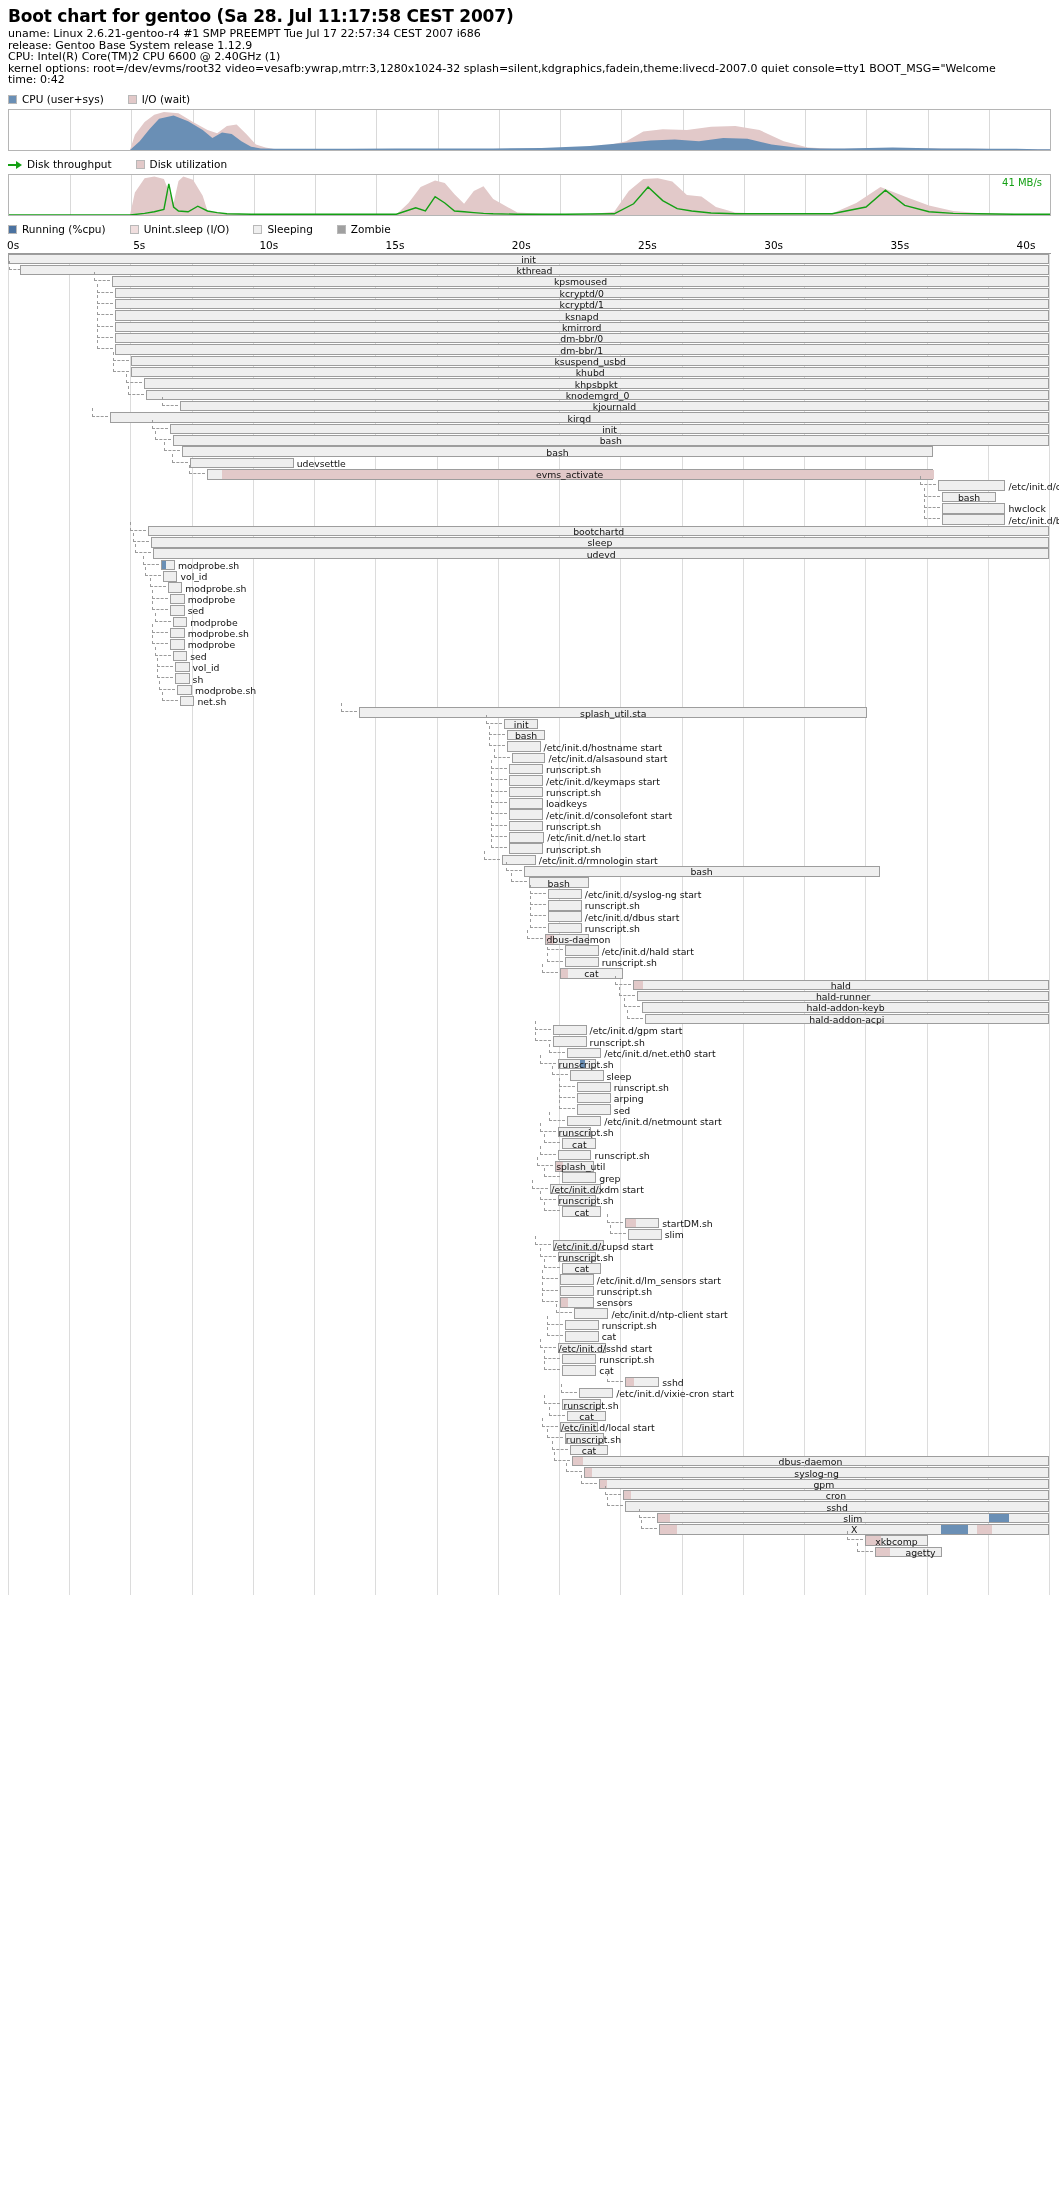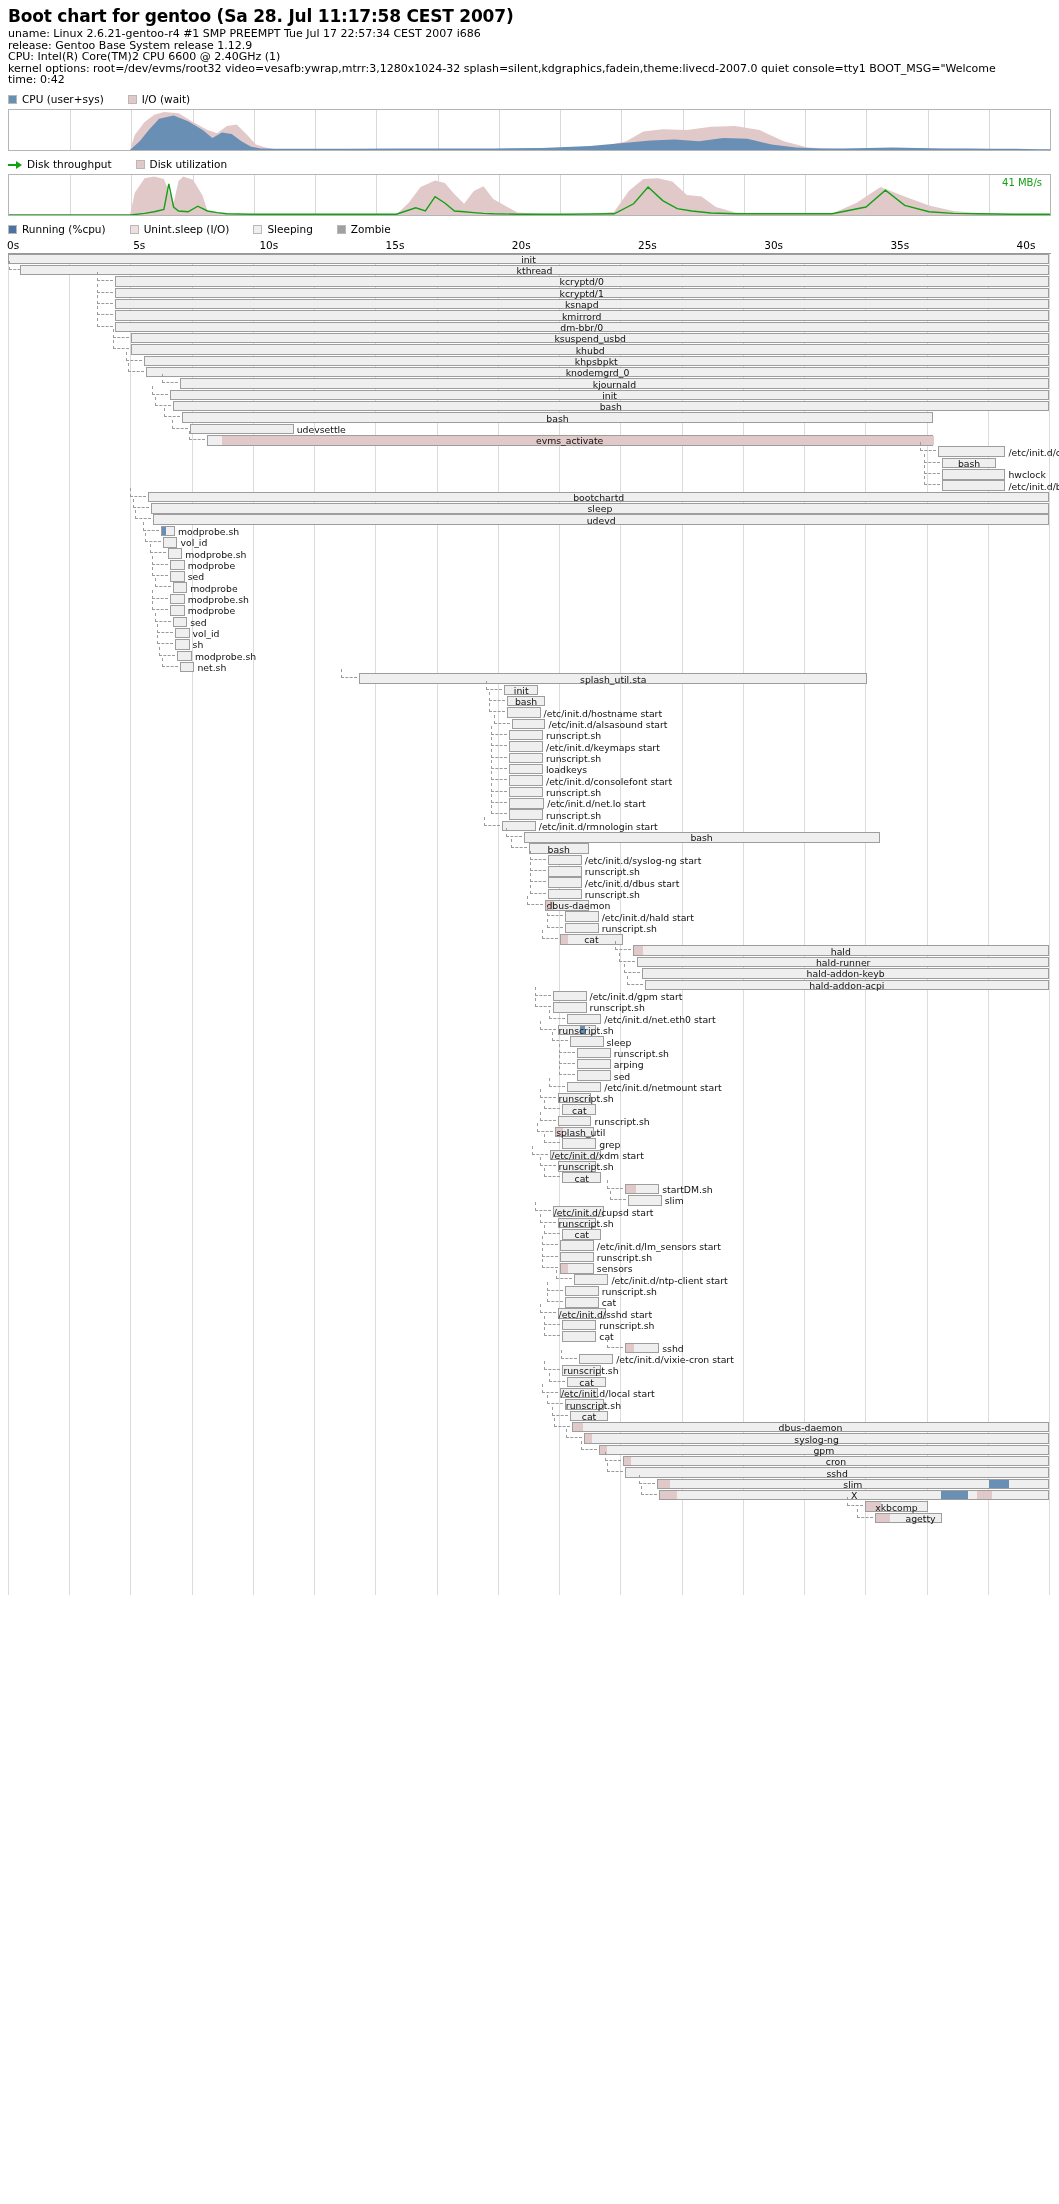--- a/index.html
+++ b/index.html
@@ -189,58 +189,70 @@
       <div class="vline" style="left: 979.765px;"></div>
       <div class="vline" style="left: 1041px;"></div>
       <div class="row">
         <div class="bar" title="init" style="left: 0px; width: 1041px;"><span class="lbl">init</span></div>
       </div>
       <div class="row">
         <div class="conn" style="left: 1px; width: 16px; top: -4px; height: 9px;"></div>
         <div class="bar" title="kthread" style="left: 12.1047px; width: 1028.9px;"><span class="lbl">kthread</span></div>
       </div>
       <div class="row">
+        <div class="conn" style="left: 86.1px; width: 16px; top: -4px; height: 9px;"></div>
+        <div class="bar" title="kpsmoused" style="left: 104.1px; width: 936.9px;"><span class="lbl">kpsmoused</span></div>
+      </div>
+      <div class="row">
         <div class="conn" style="left: 88.5209px; width: 16px; top: -4px; height: 9px;"></div>
         <div class="bar" title="kcryptd/0" style="left: 106.521px; width: 934.479px;"><span class="lbl">kcryptd/0</span></div>
       </div>
       <div class="row">
         <div class="conn" style="left: 88.5209px; width: 16px; top: -4px; height: 9px;"></div>
         <div class="bar" title="kcryptd/1" style="left: 106.521px; width: 934.479px;"><span class="lbl">kcryptd/1</span></div>
       </div>
       <div class="row">
         <div class="conn" style="left: 88.5209px; width: 16px; top: -4px; height: 9px;"></div>
         <div class="bar" title="ksnapd" style="left: 106.521px; width: 934.479px;"><span class="lbl">ksnapd</span></div>
       </div>
       <div class="row">
         <div class="conn" style="left: 88.5209px; width: 16px; top: -4px; height: 9px;"></div>
         <div class="bar" title="kmirrord" style="left: 106.521px; width: 934.479px;"><span class="lbl">kmirrord</span></div>
       </div>
       <div class="row">
         <div class="conn" style="left: 88.5209px; width: 16px; top: -4px; height: 9px;"></div>
         <div class="bar" title="dm-bbr/0" style="left: 106.521px; width: 934.479px;"><span class="lbl">dm-bbr/0</span></div>
       </div>
       <div class="row">
+        <div class="conn" style="left: 88.5209px; width: 16px; top: -4px; height: 9px;"></div>
+        <div class="bar" title="dm-bbr/1" style="left: 106.521px; width: 934.479px;"><span class="lbl">dm-bbr/1</span></div>
+      </div>
+      <div class="row">
         <div class="conn" style="left: 105.467px; width: 16px; top: -4px; height: 9px;"></div>
         <div class="bar" title="ksuspend_usbd" style="left: 123.467px; width: 917.533px;"><span class="lbl">ksuspend_usbd</span></div>
       </div>
       <div class="row">
         <div class="conn" style="left: 105.467px; width: 16px; top: -4px; height: 9px;"></div>
         <div class="bar" title="khubd" style="left: 123.467px; width: 917.533px;"><span class="lbl">khubd</span></div>
       </div>
       <div class="row">
         <div class="conn" style="left: 117.572px; width: 16px; top: -4px; height: 9px;"></div>
         <div class="bar" title="khpsbpkt" style="left: 135.572px; width: 905.428px;"><span class="lbl">khpsbpkt</span></div>
       </div>
       <div class="row">
         <div class="conn" style="left: 119.993px; width: 16px; top: -4px; height: 9px;"></div>
         <div class="bar" title="knodemgrd_0" style="left: 137.993px; width: 903.007px;"><span class="lbl">knodemgrd_0</span></div>
       </div>
       <div class="row">
         <div class="conn" style="left: 153.886px; width: 16px; top: -4px; height: 9px;"></div>
         <div class="bar" title="kjournald" style="left: 171.886px; width: 869.114px;"><span class="lbl">kjournald</span></div>
+      </div>
+      <div class="row">
+        <div class="conn" style="left: 83.6791px; width: 16px; top: -4px; height: 9px;"></div>
+        <div class="bar" title="kirqd" style="left: 101.679px; width: 939.321px;"><span class="lbl">kirqd</span></div>
       </div>
       <div class="row">
         <div class="conn" style="left: 144.202px; width: 16px; top: -4px; height: 9px;"></div>
         <div class="bar" title="init" style="left: 162.202px; width: 878.798px;"><span class="lbl">init</span></div>
       </div>
       <div class="row">
         <div class="conn" style="left: 146.623px; width: 16px; top: -4px; height: 9px;"></div>
         <div class="bar" title="bash" style="left: 164.623px; width: 876.377px;"><span class="lbl">bash</span></div>
       </div>
       <div class="row">

